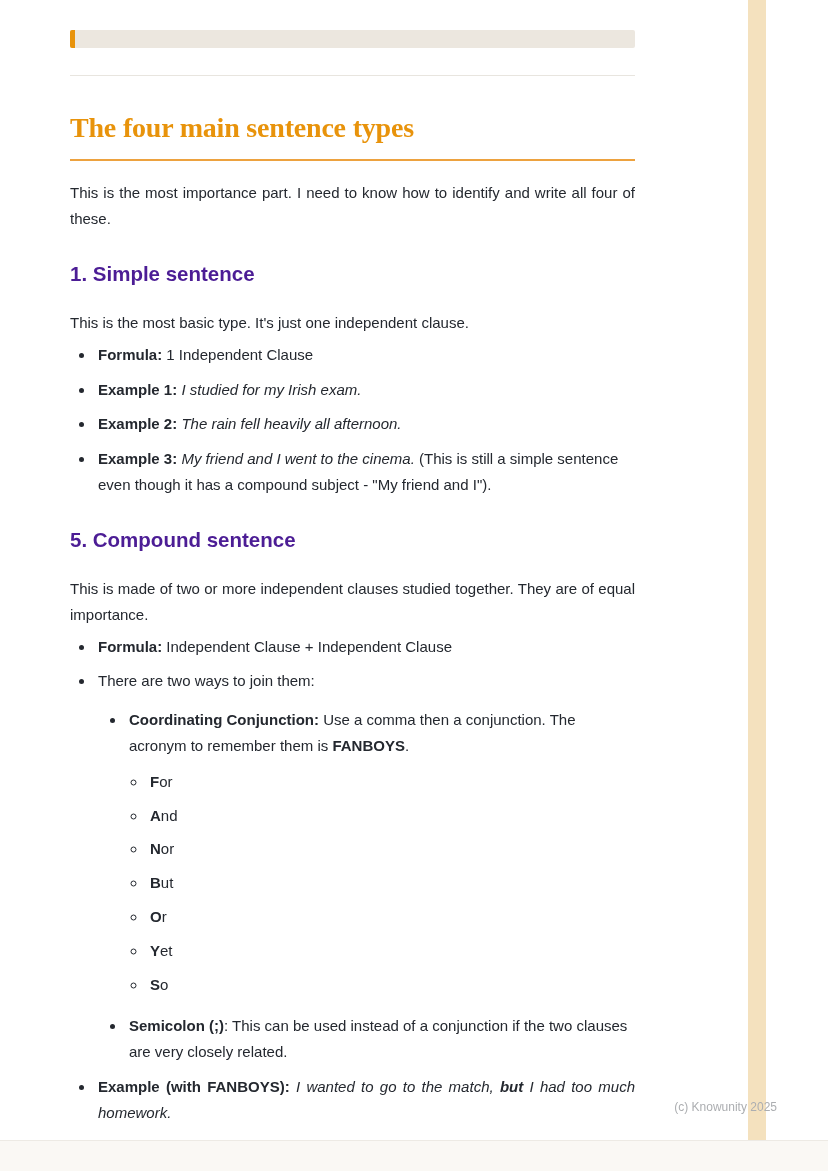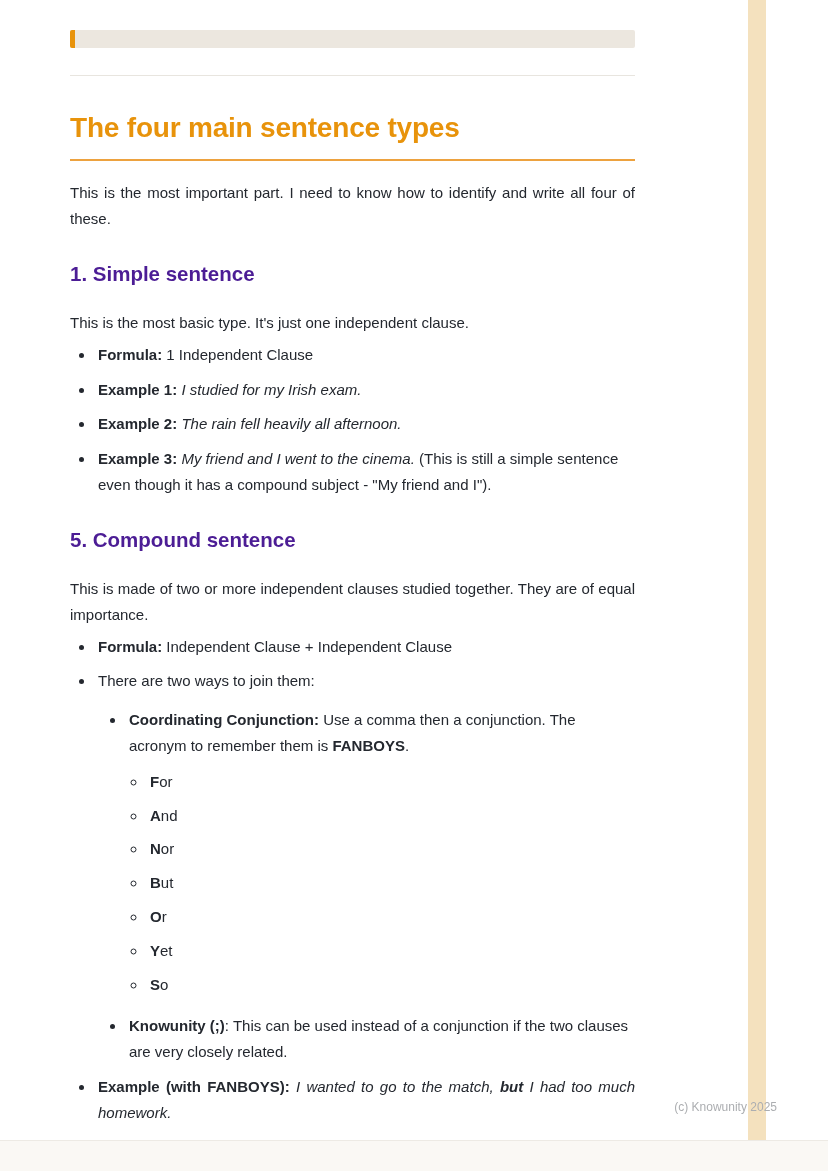--- a/index.html
+++ b/index.html
@@ -28,21 +28,21 @@
     background:#FAF8F4; border-top:1px solid #EDEAE4;
   }
   .content {
     position:absolute; left:70px; top:0; width:565px;
     font-size:15px; line-height:1.72;
   }
   .divider { border:none; border-top:1px solid #E8E5DF; margin-top:75px; }
   h1 {
     margin-top:36px; font-size:28px; line-height:1.15; font-weight:bold;
     color:#E8930B; letter-spacing:-0.2px;
-    padding-bottom:15px; border-bottom:2px solid #EDA23F;
+    padding-bottom:15px; border-bottom:2px solid #EDA23F;font-family:Liberation Serif, serif;
   }
   h2 { margin-top:24px; font-size:20.5px; font-weight:bold; color:#4c1d95; }
   p  { margin-top:19px; }
   .justify { text-align:justify; }
   .b  { font-weight:bold; }
   .i  { font-style:italic; }
   .bi { font-weight:bold; font-style:italic; }
   ul { margin-top:17px; padding-left:25px; }
   ul.l1 { list-style:disc outside;margin-top:6px; }
   ul.l2 { list-style:disc outside; margin-top:13px; padding-left:28px; }
@@ -65,21 +65,21 @@
 
 <div class="edge-stripe"></div>
 <div class="page-end"></div>
 
 <div class="content">
 
   <hr class="divider">
 
   <h1>The four main sentence types</h1>
 
-  <p class="justify">This is the most important part. I need to know how to identify and write all four of these.</p>
+  <p class="justify">This is the most importance part. I need to know how to identify and write all four of these.</p>
 
   <h2>1. Simple sentence</h2>
 
   <p>This is the most basic type. It's just one independent clause.</p>
 
   <ul class="l1">
     <li><span class="b">Formula:</span><span> 1 Independent Clause</span></li>
     <li><span class="b">Example 1:</span><span class="i"> I studied for my Irish exam.</span></li>
     <li><span class="b">Example 2:</span><span class="i"> The rain fell heavily all afternoon.</span></li>
     <li><span class="b">Example 3:</span><span class="i"> My friend and I went to the cinema.</span><span> (This is still a simple sentence even though it has a compound subject - "My friend and I").</span></li>
@@ -99,21 +99,21 @@
           <ul class="l3">
             <li><span class="b">F</span><span>or</span></li>
             <li><span class="b">A</span><span>nd</span></li>
             <li><span class="b">N</span><span>or</span></li>
             <li><span class="b">B</span><span>ut</span></li>
             <li><span class="b">O</span><span>r</span></li>
             <li><span class="b">Y</span><span>et</span></li>
             <li><span class="b">S</span><span>o</span></li>
           </ul>
         </li>
-        <li><span class="b">Knowunity (;)</span><span>: This can be used instead of a conjunction if the two clauses are very closely related.</span></li>
+        <li><span class="b">Semicolon (;)</span><span>: This can be used instead of a conjunction if the two clauses are very closely related.</span></li>
       </ul>
     </li>
     <li class="justify"><span class="b">Example (with FANBOYS):</span><span class="i"> I wanted to go to the match, </span><span class="bi">but</span><span class="i"> I had too much homework.</span></li>
   </ul>
 
 </div>
 
 <div class="watermark">(c) Knowunity 2025</div>
 
 </body></html>

